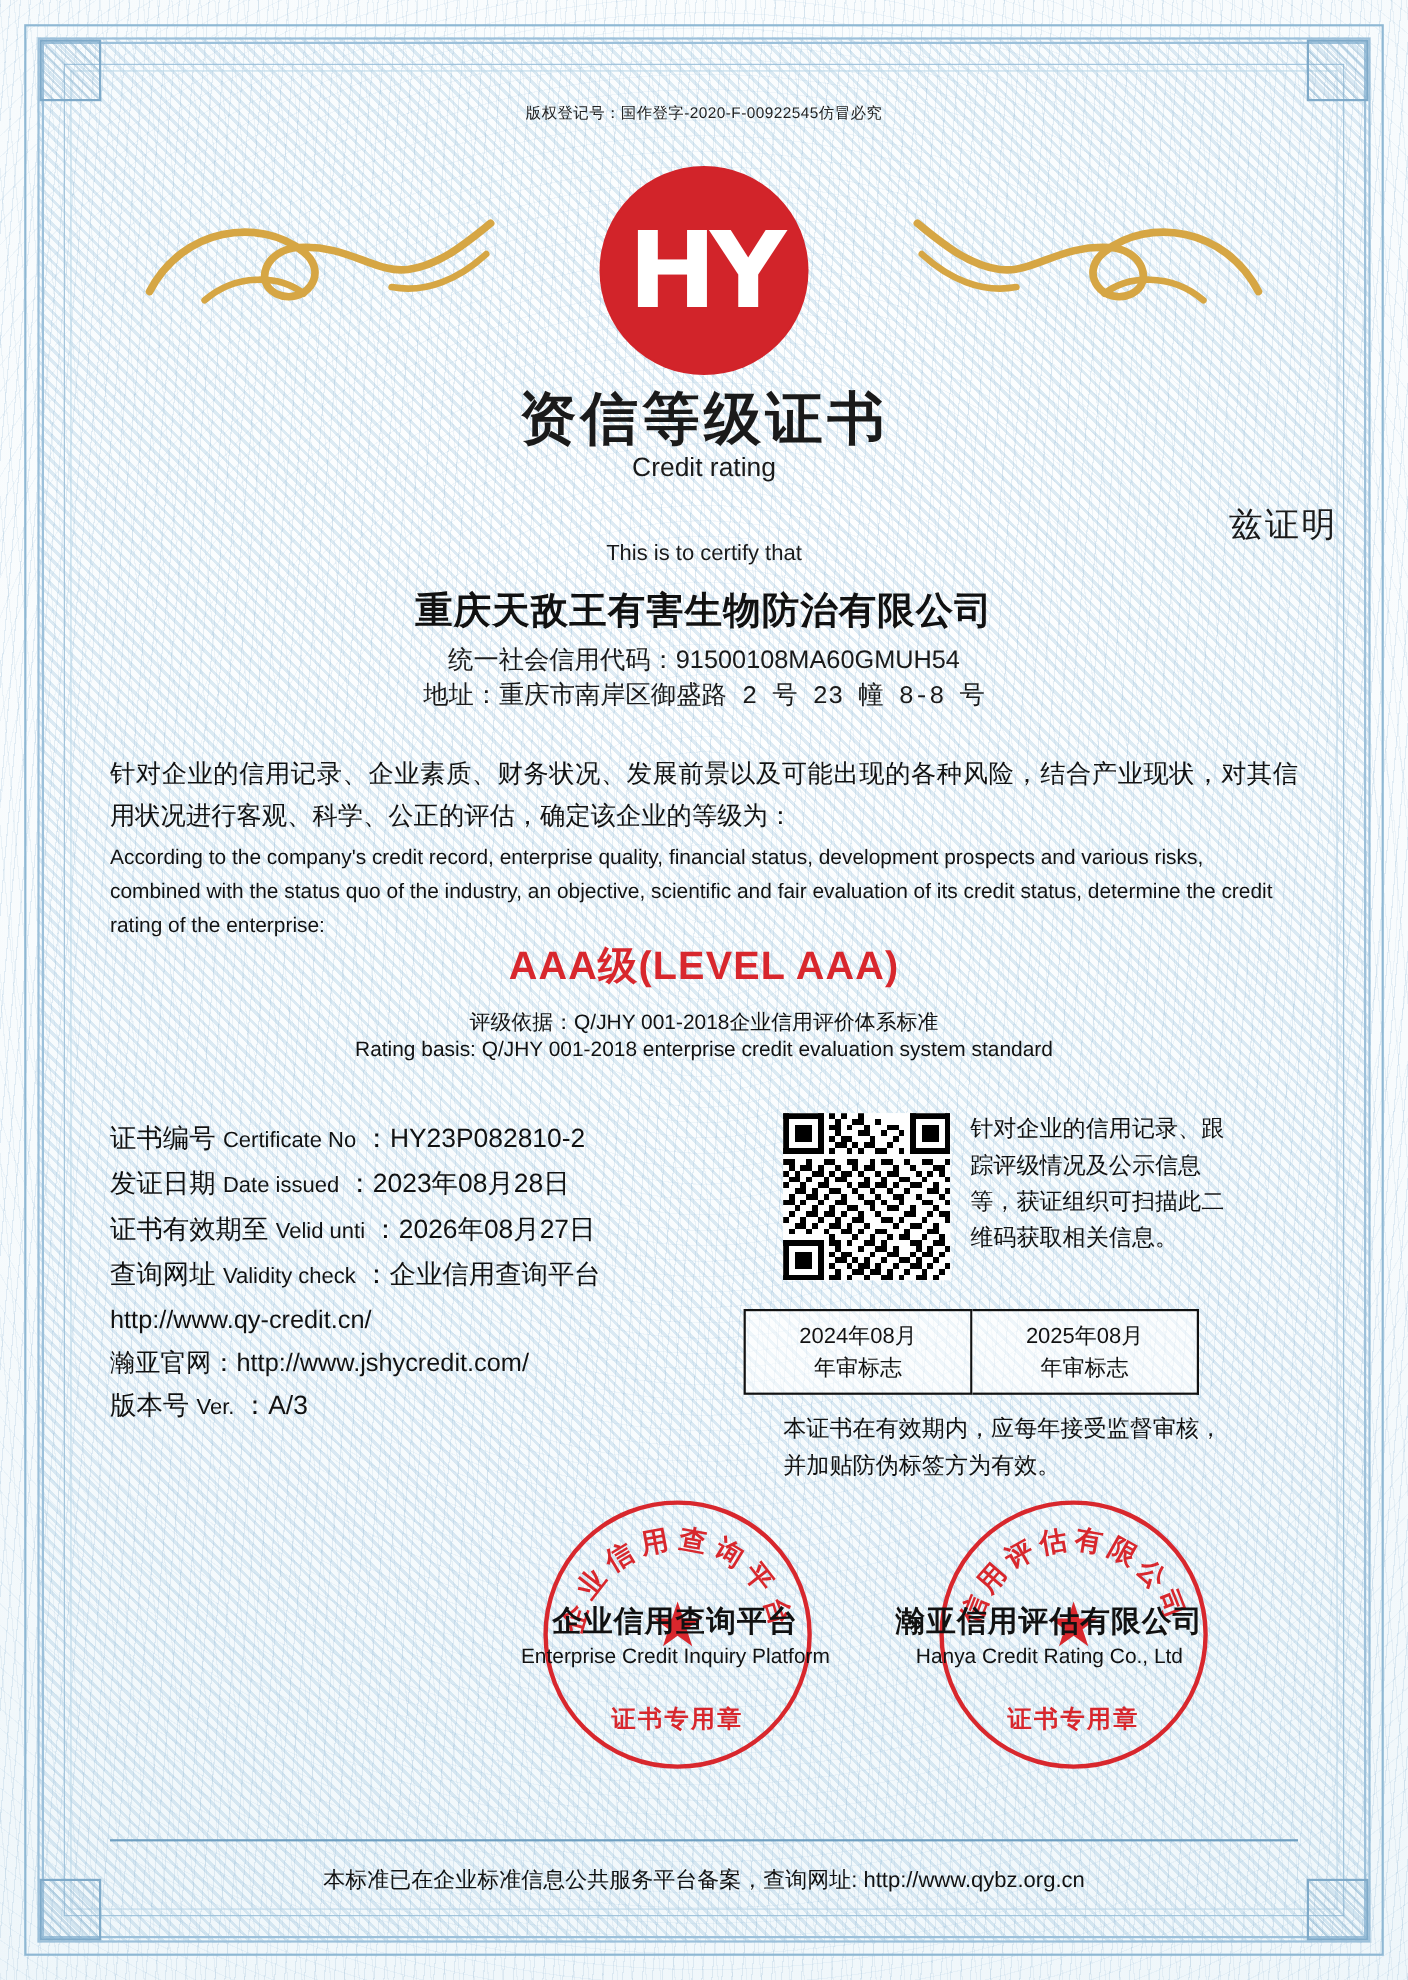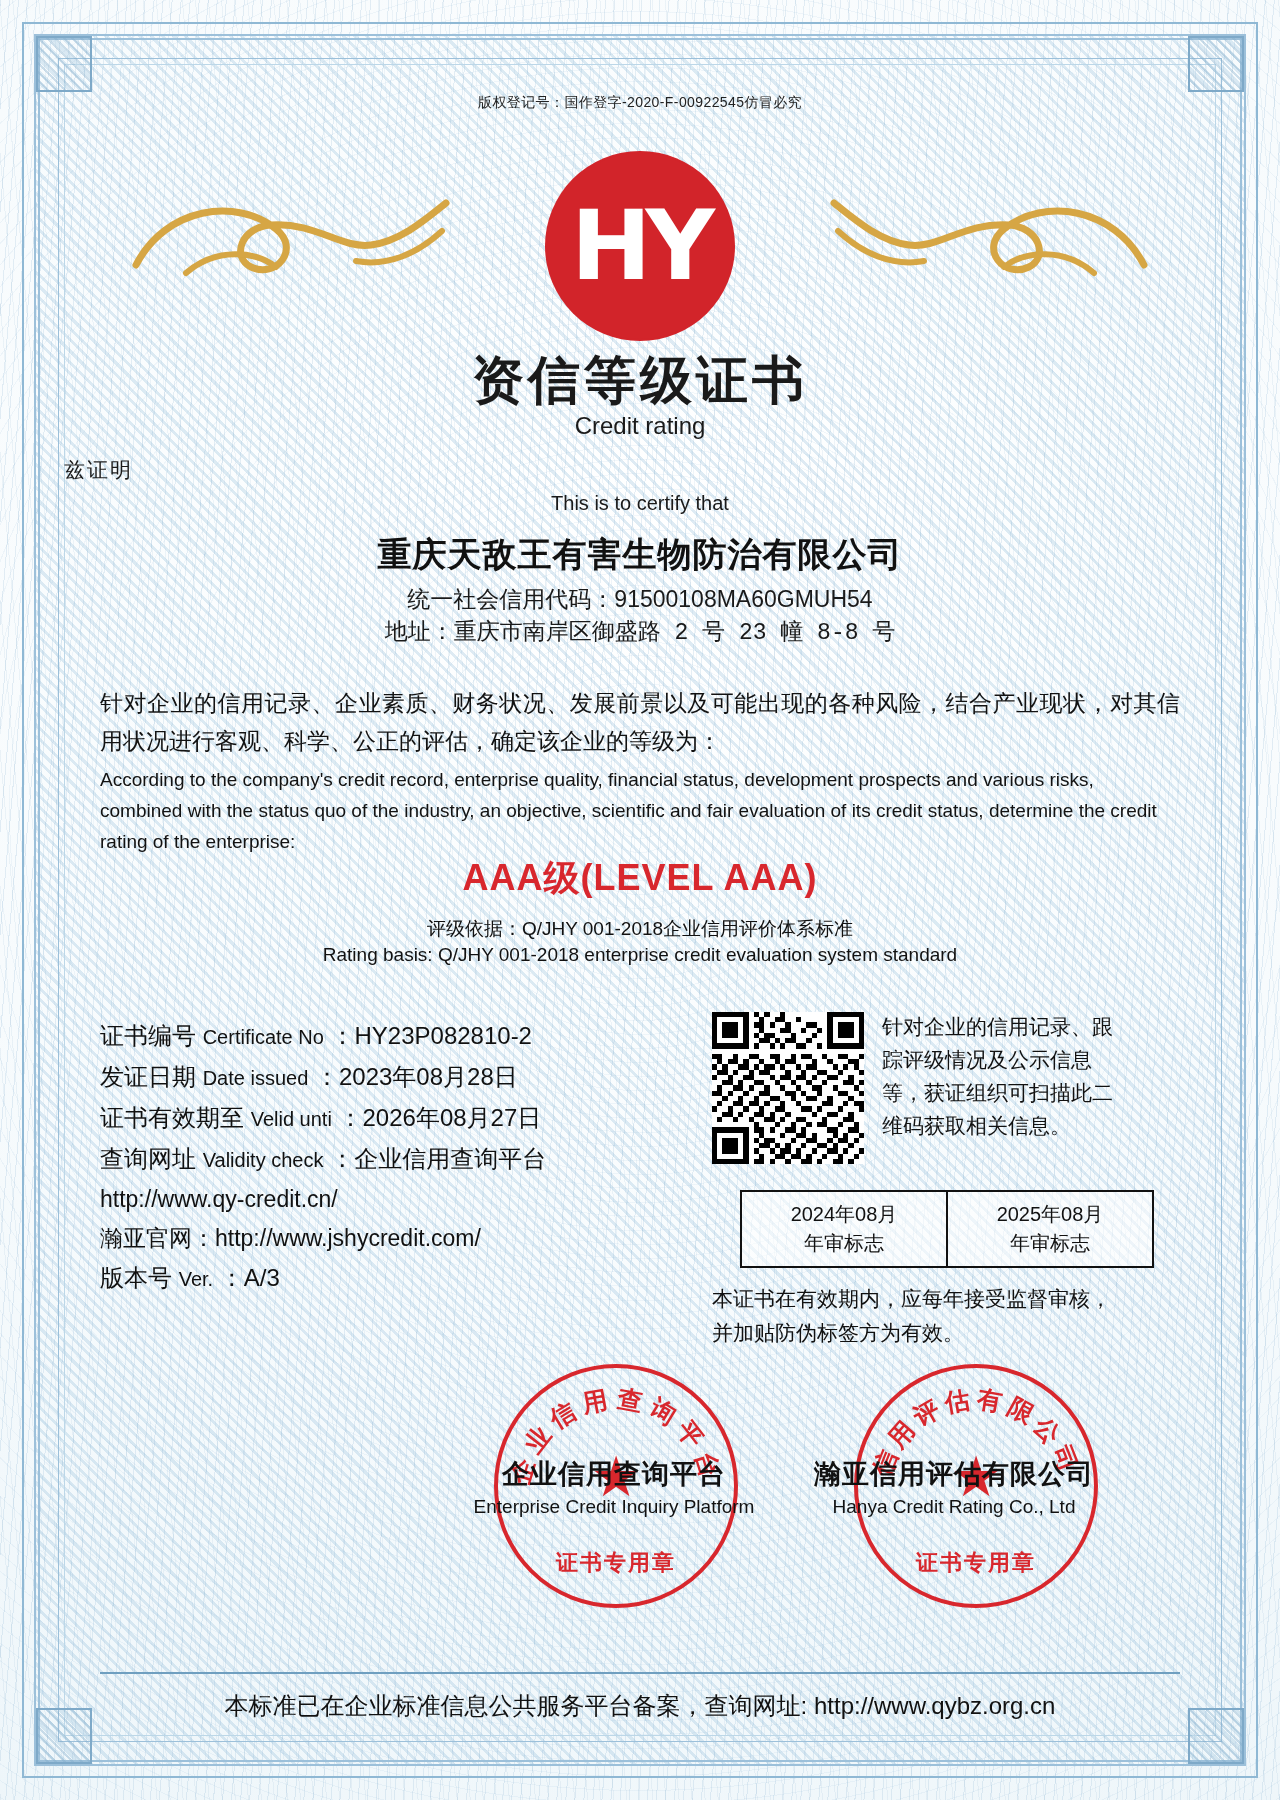--- a/index.html
+++ b/index.html
@@ -98,22 +98,22 @@
   .title-cn{
     position:absolute;top:282px;left:0;right:0;text-align:center;
     font-size:52px;font-weight:bold;color:#1a1a1a;
     letter-spacing:4px;
   }
   .title-en{
     position:absolute;top:348px;left:0;right:0;text-align:center;
     font-size:24px;color:#1a1a1a;
   }
   .certify-cn{
-    position:absolute;top:392px;left:0;right:0;text-align:left;
-    font-size:21px;color:#1a1a1a;letter-spacing:2px;
+    position:absolute;top:392px;left:0;right:0;text-align:right;
+    font-size:31px;color:#1a1a1a;letter-spacing:2px;
   }
   .certify-en{
     position:absolute;top:428px;left:0;right:0;text-align:center;
     font-size:20px;color:#1a1a1a;
   }
   .company{
     position:absolute;top:468px;left:0;right:0;text-align:center;
     font-size:34px;font-weight:bold;color:#111;letter-spacing:1px;
   }
   .code{
@@ -155,21 +155,21 @@
   .details .url{font-size:23px;}
 
   
   .qr-wrap{position:absolute;top:948px;left:648px;width:152px;height:152px;background:#fff;}
   .qr{width:152px;height:152px;display:block;}
   .qr-note{
     position:absolute;top:946px;left:818px;width:244px;
     font-size:21px;line-height:33px;color:#111;
   }
   .year-boxes{
-    position:absolute;top:1126px;left:676px;width:414px;height:78px;
+    position:absolute;top:1126px;left:612px;width:414px;height:78px;
     display:flex;
   }
   .year-box{
     flex:1;border:2px solid #111;display:flex;flex-direction:column;
     align-items:center;justify-content:center;font-size:20px;color:#111;
     background:rgba(255,255,255,.55);
   }
   .year-box + .year-box{border-left:none;}
   .year-box .ym{margin-bottom:2px;}
   .audit-note{
@@ -203,21 +203,21 @@
   .org-right{left:700px;top:1392px;width:380px;}
   .org-cn{font-size:27px;font-weight:bold;letter-spacing:1px;}
   .org-en{font-size:19px;margin-top:4px;}
 
   .footer-line{
     position:absolute;left:36px;right:36px;bottom:62px;
     border-top:2px solid #6f9fc0;
   }
   .footer{
     position:absolute;left:36px;right:36px;bottom:14px;
-    text-align:center;font-size:24px;color:#111;
+    text-align:center;font-size:20px;color:#111;
   }
 </style>
 </head>
 <body>
 
 <div class="page">
   <div class="guilloche"></div>
   <div class="guilloche2"></div>
 
   <div class="frame-outer"></div>

